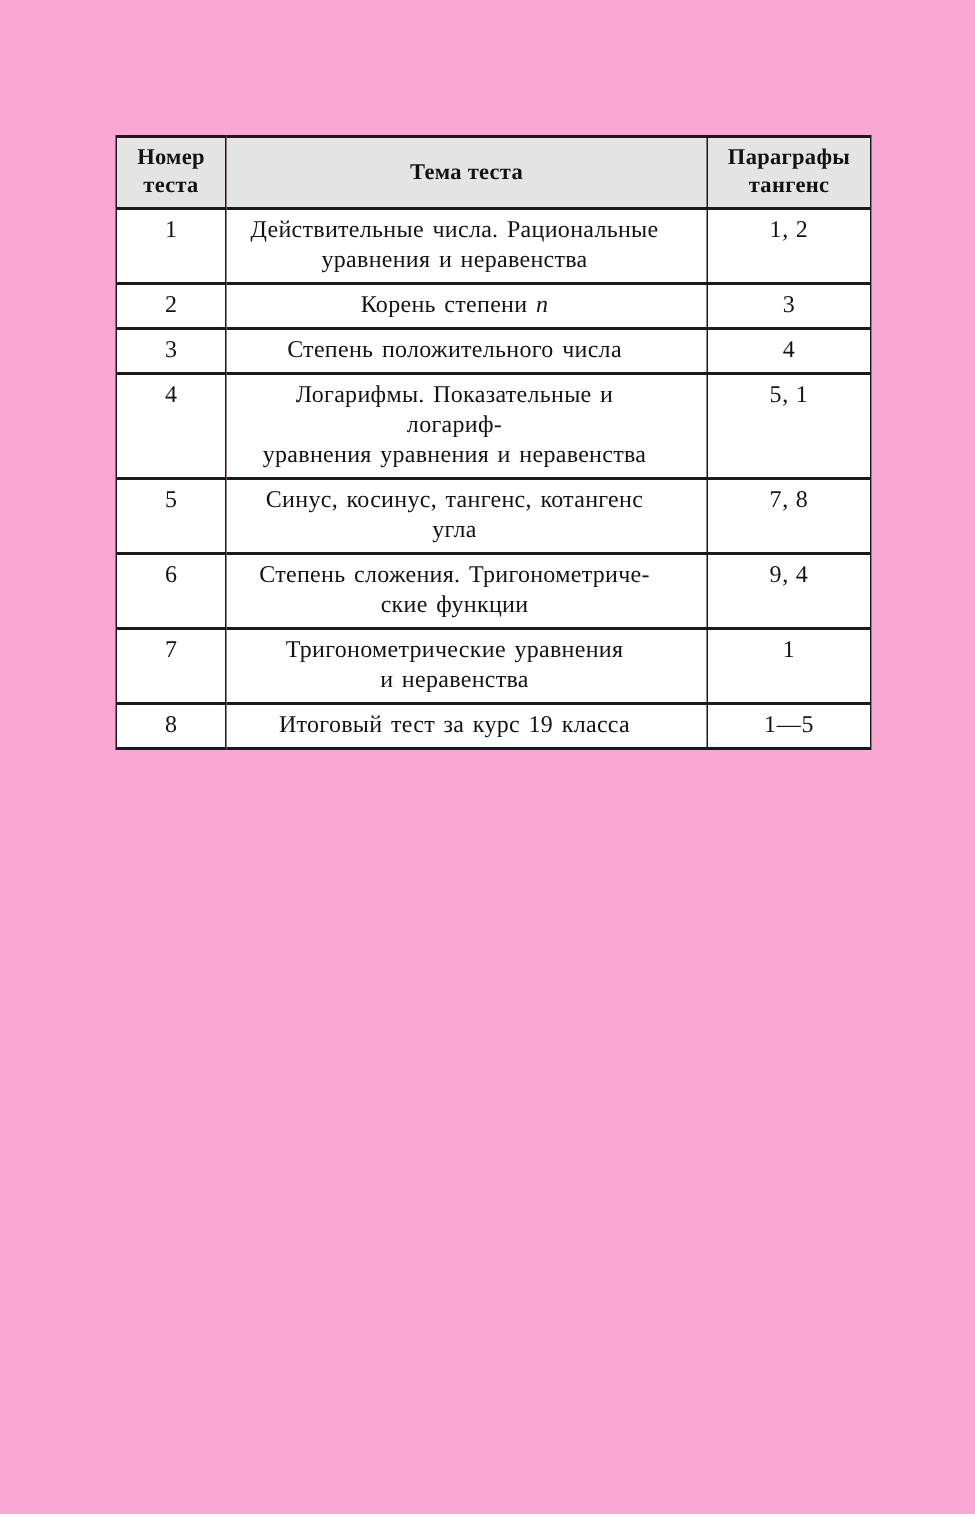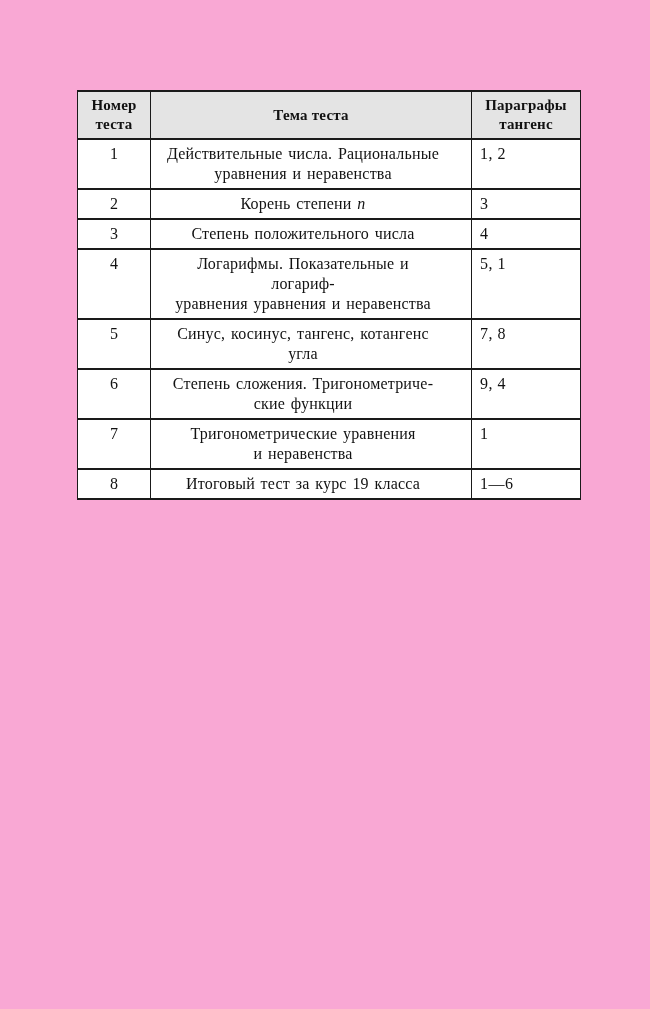--- a/index.html
+++ b/index.html
@@ -60,20 +60,21 @@
     padding-left: 12px;
     padding-right: 28px;
     word-spacing: 1.5px;
     letter-spacing: 0.2px;
     margin-top: 42px;
   }
   td.cell-topic i {
     font-style: italic;
   }
   td.cell-par {
+    text-align: center;
     letter-spacing: 0.5px;
   }
 </style>
 </head>
 <body>
 
 <div class="page">
   <table class="tests-table">
     <colgroup>
       <col style="width:73px">
@@ -124,17 +125,17 @@
         </tr>
         <tr>
           <td class="cell-num">7</td>
           <td class="cell-topic"><span>Тригонометрические уравнения
 и неравенства</span></td>
           <td class="cell-par">1</td>
         </tr>
         <tr>
           <td class="cell-num">8</td>
           <td class="cell-topic"><span>Итоговый тест за курс 19 класса</span></td>
-          <td class="cell-par">1—6</td>
+          <td class="cell-par">1—5</td>
         </tr>
       </tbody>
   </table>
 </div>
 
 </body></html>

